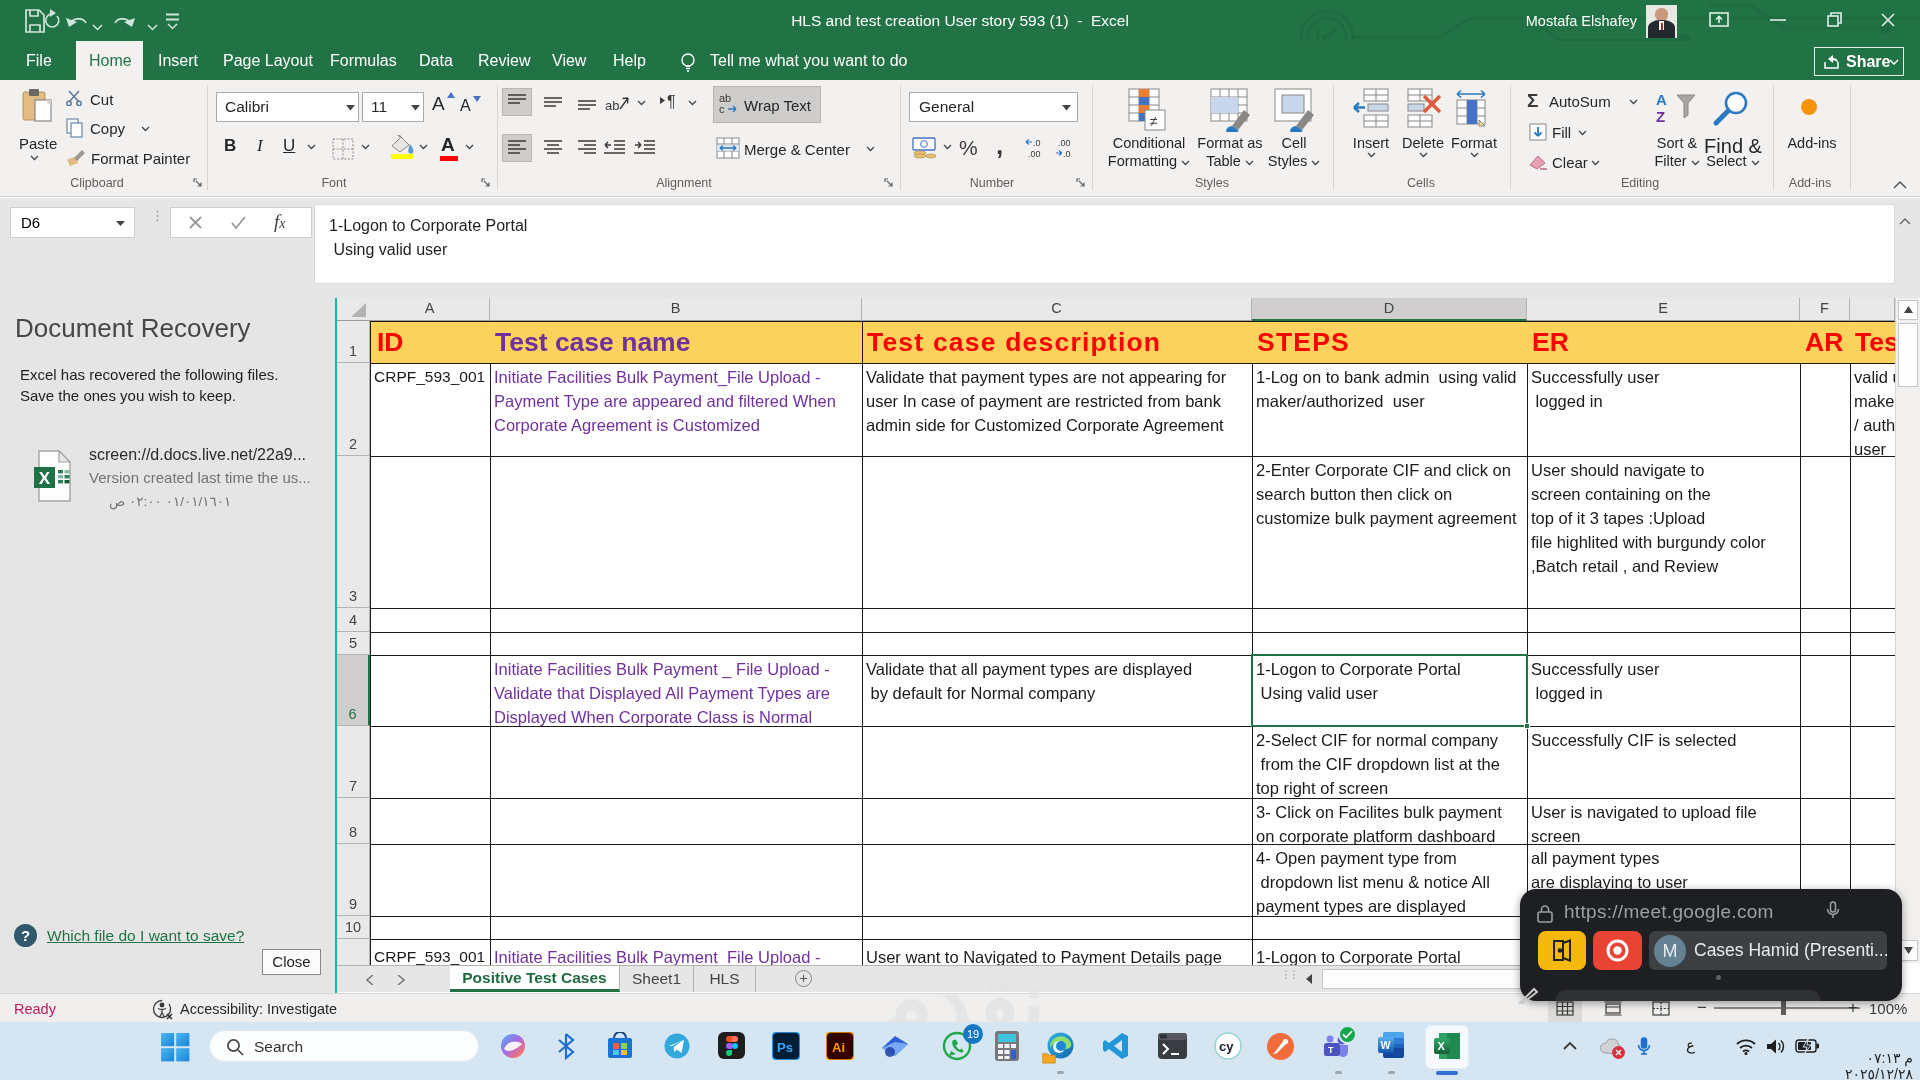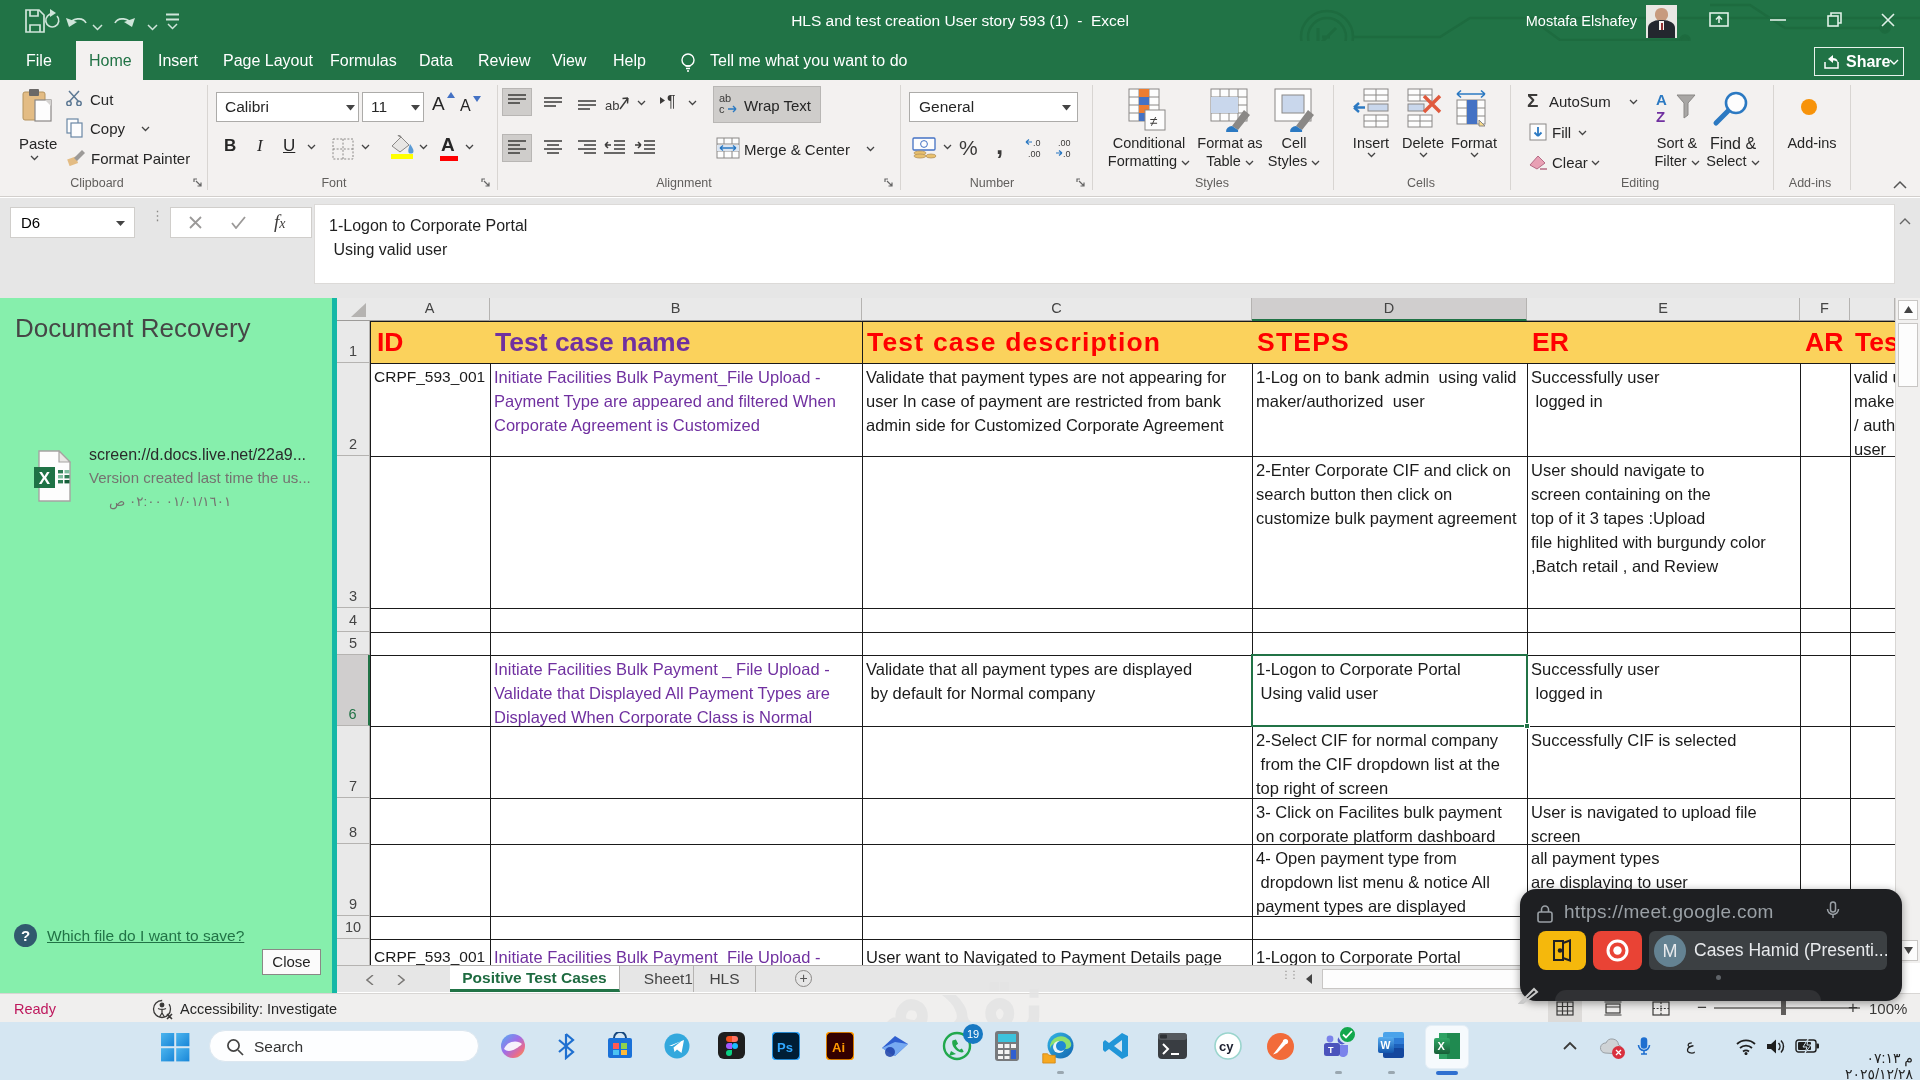--- a/index.html
+++ b/index.html
@@ -415,21 +415,21 @@
       <path d="M22 4 h18 l-7 8 v12 l-4 3 v-15 z" fill="#a8a6a4" stroke="#8a8886"></path>
     </svg>
 <div class="abs" style="left:1607px;top:55px;width:140px;text-align:center;font-size:14.5px;color:#262626;white-space:nowrap;">Sort &amp;</div>
 <div class="abs" style="left:1607px;top:73px;width:140px;text-align:center;font-size:14.5px;color:#262626;white-space:nowrap;">Filter <svg width="9" height="6" viewBox="0 0 9 6" style="display:inline">
         <path d="M1 1 l3.5 3.5 L8 1" stroke="#444" stroke-width="1.3" fill="none"></path>
       </svg></div>
 <svg class="abs" style="left:1712px;top:10px;" width="40" height="38" viewBox="0 0 40 38">
       <circle cx="24" cy="13" r="10" fill="#fdfdfd" stroke="#2b79c2" stroke-width="2.6"></circle>
       <path d="M16 21 L4 33" stroke="#2b79c2" stroke-width="5" stroke-linecap="round"></path>
     </svg>
-<div class="abs" style="left:1663px;top:55px;width:140px;text-align:center;font-size:16px;color:#262626;white-space:nowrap;">Find &amp;</div>
+<div class="abs" style="left:1663px;top:55px;width:140px;text-align:center;font-size:20px;color:#262626;white-space:nowrap;">Find &amp;</div>
 <div class="abs" style="left:1663px;top:73px;width:140px;text-align:center;font-size:14.5px;color:#262626;white-space:nowrap;">Select <svg width="9" height="6" viewBox="0 0 9 6" style="display:inline">
         <path d="M1 1 l3.5 3.5 L8 1" stroke="#444" stroke-width="1.3" fill="none"></path>
       </svg></div>
 <div class="abs" style="left:1580px;top:96px;width:120px;text-align:center;font-size:12.5px;color:#605e5c;">Editing</div>
 <div class="abs" style="left:1773px;top:5px;width:1px;height:105px;background:#d8d5d2;"></div>
 <div class="abs" style="left:1801px;top:19px;width:16px;height:16px;border-radius:50%;background:#f7930a;"></div>
 <div class="abs" style="left:1742px;top:55px;width:140px;text-align:center;font-size:14.5px;color:#262626;white-space:nowrap;">Add-ins</div>
 <div class="abs" style="left:1750px;top:96px;width:120px;text-align:center;font-size:12.5px;color:#605e5c;">Add-ins</div>
 <div class="abs" style="left:1850px;top:5px;width:1px;height:105px;background:#d8d5d2;"></div>
 <svg class="abs" style="left:1893px;top:100px;" width="14" height="9" viewBox="0 0 14 9">
@@ -455,22 +455,23 @@
     </svg>
   <span class="abs" style="left:103px;top:3px;font-family:'Liberation Serif',serif;font-style:italic;font-size:19px;color:#3e3c3b;">f<i style="font-size:14px;">x</i></span>
 </div>
 <div class="abs" style="left:314px;top:204px;width:1581px;height:80px;background:#fff;border:1px solid #dcdad8;">
   <div style="padding:9px 0 0 14px;font-size:16px;line-height:24px;color:#1f1f1f;">1-Logon to Corporate Portal<br><span style="white-space:pre"> Using valid user</span></div>
 </div>
 <svg class="abs" style="left:1899px;top:218px;" width="12" height="8" viewBox="0 0 12 8">
     <path d="M1 6 l5 -5 l5 5" stroke="#666" stroke-width="1.4" fill="none"></path>
   </svg>
 
-<div class="abs" id="pane" style="left:0;top:298px;width:337px;height:696px;background:#86efac;border-right:5px solid #14b8a6;">
+<div class="abs" id="pane" style="left:0;top:298px;width:337px;height:696px;background:#e5e5e5;border-right:2px solid #14b8a6;">
   <div class="abs" style="left:15px;top:15px;font-size:26px;color:#464646;letter-spacing:0px;">Document Recovery</div>
+  <div class="abs" style="left:20px;top:67px;font-size:15px;line-height:20.5px;color:#1f1f1f;">Excel has recovered the following files.<br>Save the ones you wish to keep.</div>
 
   <svg class="abs" style="left:33px;top:152px;" width="38" height="52" viewBox="0 0 38 52">
     <path d="M6 1 H 26 L 37 12 V 51 H 6 Z" fill="#fdfdfd" stroke="#a6a4a2" stroke-width="1.4"></path>
     <path d="M26 1 L 26 12 L 37 12 Z" fill="#e8e6e4" stroke="#a6a4a2" stroke-width="1.2"></path>
     <rect x="1" y="17" width="21" height="21" fill="#1f7246"></rect>
     <text x="11.5" y="33.5" font-size="17" font-weight="bold" fill="#fff" text-anchor="middle" font-family="Liberation Sans">X</text>
     <g>
       <rect x="25" y="20" width="5" height="3.4" fill="#2e7d54"></rect>
         <rect x="31.5" y="20" width="5" height="3.4" fill="#7fbfa0"></rect>
       <rect x="25" y="25" width="5" height="3.4" fill="#7fbfa0"></rect>
@@ -761,21 +762,21 @@
 </div>
 
 <div class="abs" id="tabbar" style="left:337px;top:965px;width:1558px;height:27px;background:#e6e6e6;border-top:1px solid #b5b3b1;">
   <svg class="abs" style="left:29px;top:9px;" width="8" height="10" viewBox="0 0 8 10">
       <path d="M7 0 L1 5 L7 10" stroke="#7a7876" fill="none" stroke-width="1.5"></path>
     </svg>
   <svg class="abs" style="left:60px;top:9px;" width="8" height="10" viewBox="0 0 8 10">
       <path d="M1 0 L7 5 L1 10" stroke="#7a7876" fill="none" stroke-width="1.5"></path>
     </svg>
   <div class="abs" style="left:113px;top:0;width:170px;height:26px;background:#fff;border-bottom:3px solid #217346;border-right:1px solid #b5b3b1;text-align:center;font-size:15.5px;font-weight:bold;color:#1e6b40;line-height:23px;">Positive Test Cases</div>
-  <div class="abs" style="left:283px;top:0;width:74px;height:26px;border-right:1px solid #b5b3b1;text-align:right;font-size:15.5px;color:#444;line-height:25px;">Sheet1</div>
+  <div class="abs" style="left:283px;top:0;width:74px;height:26px;border-right:1px solid #b5b3b1;text-align:center;font-size:15.5px;color:#444;line-height:25px;">Sheet1</div>
   <div class="abs" style="left:357px;top:0;width:62px;height:26px;border-right:1px solid #b5b3b1;text-align:center;font-size:15.5px;color:#444;line-height:25px;">HLS</div>
   <div class="abs" style="left:458px;top:4px;width:17px;height:17px;border:1px solid #8a8886;border-radius:50%;color:#555;text-align:center;font-size:14px;line-height:15px;">+</div>
 
   <div class="abs" style="left:944px;top:5px;width:8px;height:16px;color:#8a8886;font-size:10px;line-height:8px;letter-spacing:-2px;">⋮⋮</div>
   <svg class="abs" style="left:968px;top:8px;" width="8" height="10" viewBox="0 0 8 10">
       <path d="M7 0 L1 5 L7 10" fill="#444"></path>
     </svg>
   <div class="abs" style="left:985px;top:3px;width:560px;height:20px;background:#fdfdfd;border:1px solid #c8c6c4;"></div>
 </div>
 

